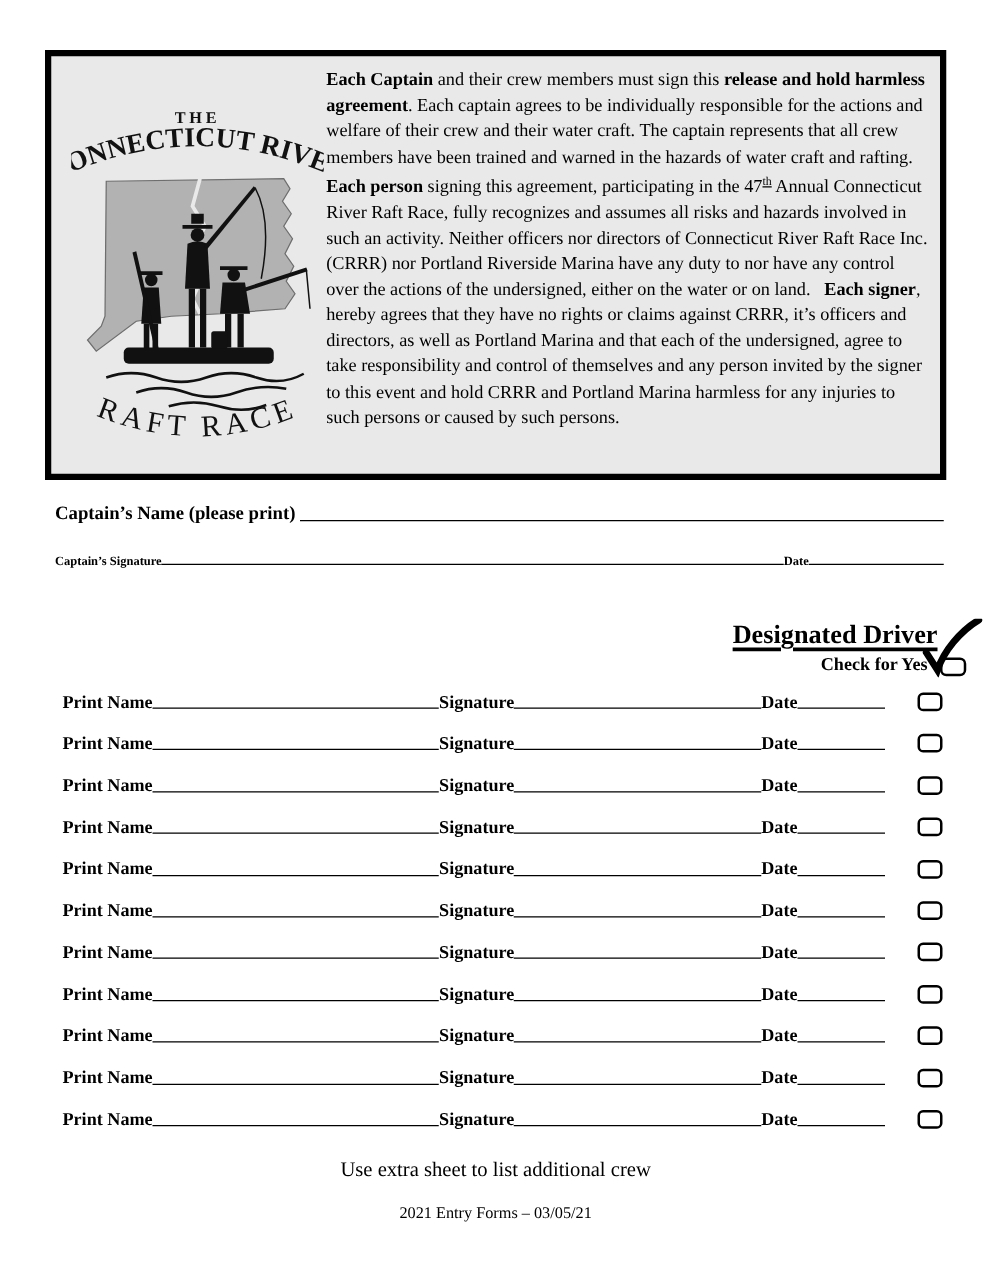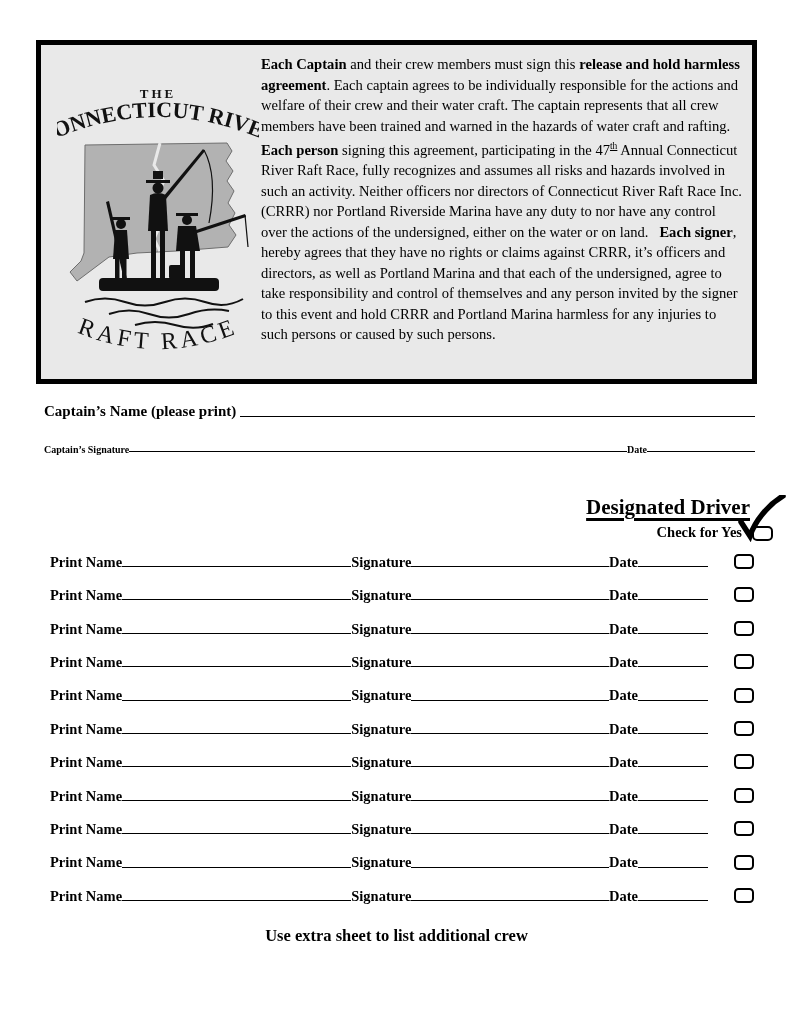--- a/index.html
+++ b/index.html
@@ -61,21 +61,21 @@
   .crew-rows { position:absolute; left:50px; top:551px; width:704px; }
   .crew-row { display:flex; align-items:flex-end; height:19px; margin-bottom:14.4px; font-size:14.5px; }
   .crew-row .f1 { flex:1.16; }
   .crew-row .f2 { flex:1; }
   .crew-row .f3 { flex:none; width:70px; }
   .crew-row .gap { flex:none; width:26px; }
   .crew-row .checkbox { width:20px; height:15px; margin-bottom:1px; border-radius:4.5px; }
 
   
   .extra-note { position:absolute; left:0; top:926px; width:793px; text-align:center;
-    font-size:16.5px; font-weight:bold; }
+    font-size:16.5px; font-weight:normal; }
   .version { position:absolute; left:0; top:962px; width:793px; text-align:center; font-size:13px; }
 </style>
 </head>
 <body>
 
 <div class="doc">
 
   <div class="release-box">
     <div class="logo-col">
       <svg width="202" height="296" viewBox="0 0 202 296">
@@ -277,14 +277,15 @@
       <span class="lbl">Signature</span>
       <span class="fill f2"></span>
       <span class="lbl">Date</span>
       <span class="fill f3"></span>
       <span class="gap"></span>
       <span class="checkbox"></span>
     </div>
   </div>
 
   <div class="extra-note">Use extra sheet to list additional crew</div>
+  <div class="version">2021 Entry Forms – 03/05/21</div>
 
 </div>
 
 </body></html>

